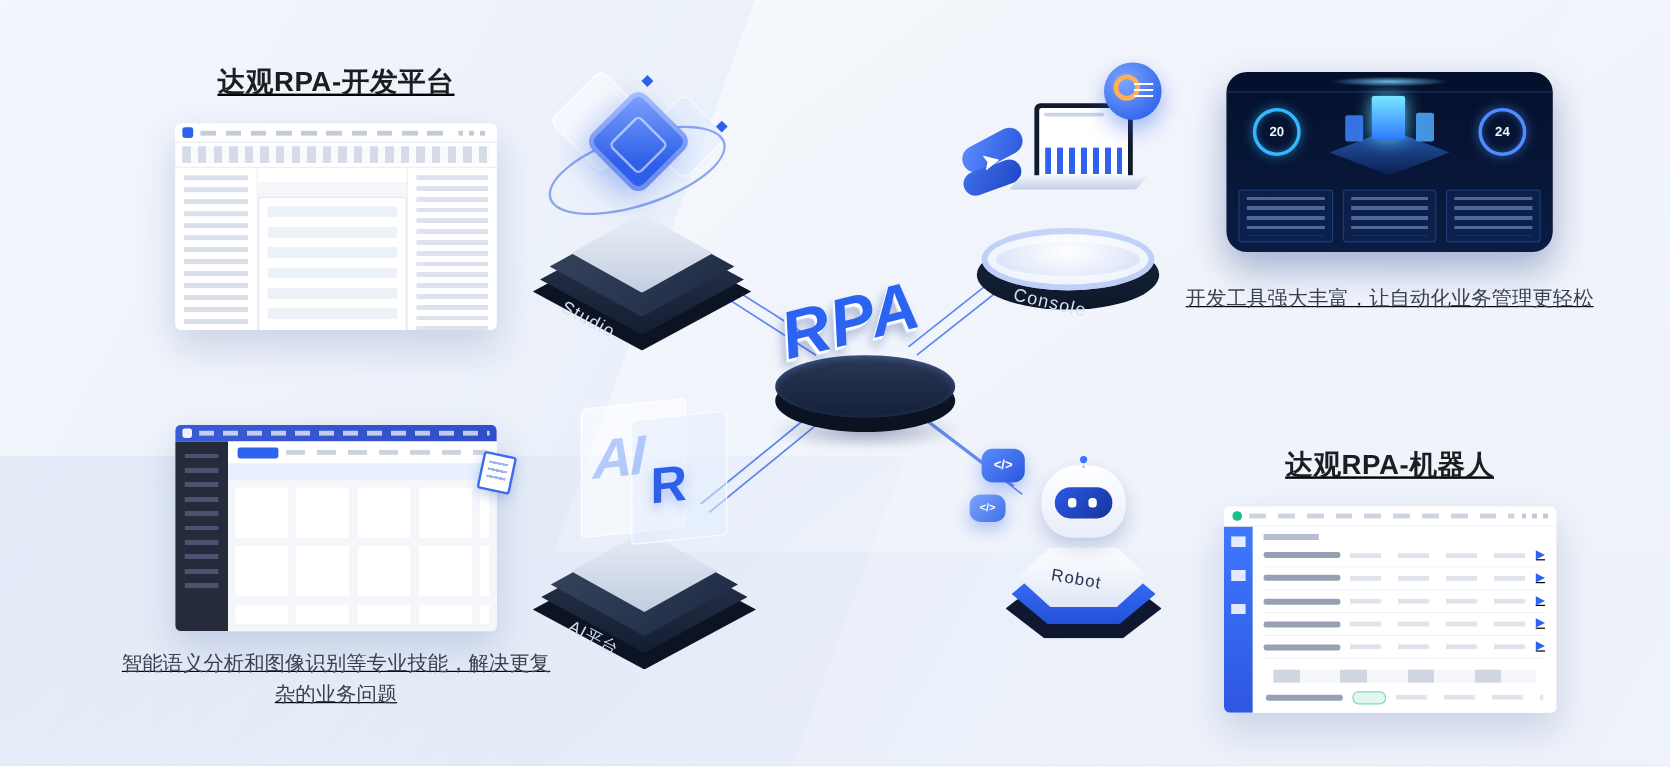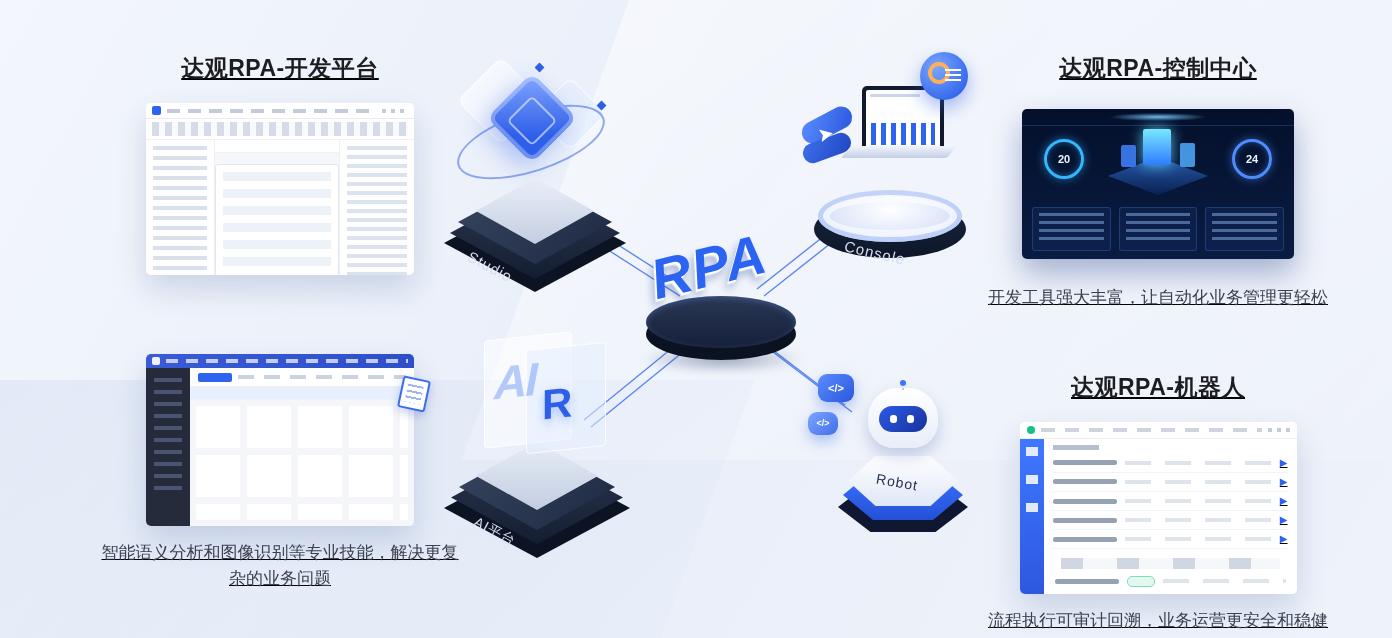--- a/index.html
+++ b/index.html
@@ -44,21 +44,21 @@
   .dev-canvas{flex:1;background:#f5f7fa;}
   .dev-crumb{height:12px;background:#fff;border-bottom:1px solid #eef1f5;}
   .dev-form{width:108px;height:100px;margin:11px auto 0;background:#fff;border:1px solid #e2e7f0;border-radius:3px;padding:7px;}
   .dev-form-rows{height:100%;background:repeating-linear-gradient(to bottom,#edf1f8 0 9px,transparent 9px 17px);}
   .dev-props{width:62px;border-left:1px solid #edf0f5;padding:6px 7px;
     background-image:repeating-linear-gradient(to bottom,#dde3ee 0 4px,transparent 4px 9px);
     background-origin:content-box;background-clip:content-box;}
 
   
   .ctl-shot{width:272px;height:150px;margin-top:26px;background:linear-gradient(180deg,#04102b,#0a1c42);
-    box-shadow:0 14px 30px rgba(20,50,130,.35);}
+    box-shadow:0 14px 30px rgba(20,50,130,.35);border-radius:17px;}
   .ctl-head{height:16px;border-bottom:1px solid rgba(70,120,220,.3);position:relative;}
   .ctl-head::after{content:"";position:absolute;left:50%;top:4px;width:96px;height:8px;margin-left:-48px;
     background:radial-gradient(ellipse,rgba(120,200,255,.9),rgba(120,200,255,0) 72%);}
   .ctl-gauge{position:absolute;width:34px;height:34px;border-radius:50%;border:3px solid #35b6ff;color:#eaf6ff;
     font-size:11px;font-weight:700;display:flex;align-items:center;justify-content:center;
     box-shadow:0 0 10px rgba(53,182,255,.55),inset 0 0 6px rgba(53,182,255,.45);}
   .ctl-gauge.gl{left:22px;top:30px;}
   .ctl-gauge.gr{right:22px;top:30px;border-color:#4f8dff;box-shadow:0 0 10px rgba(79,141,255,.55),inset 0 0 6px rgba(79,141,255,.45);}
   .ctl-city{position:absolute;left:50%;top:20px;width:110px;height:66px;margin-left:-55px;}
   .city-base{position:absolute;left:5px;top:28px;width:100px;height:38px;
@@ -242,21 +242,20 @@
           <div class="dev-form">
             <div class="dev-form-rows"></div>
           </div>
         </div>
         <div class="dev-props"></div>
       </div>
     </div>
   </section>
 
   <section class="sec sec-ctl">
-    <h2 class="q-title">达观RPA-控制中心</h2>
     <div class="shot ctl-shot">
       <div class="ctl-head"></div>
       <div class="ctl-gauge gl">20</div>
       <div class="ctl-gauge gr">24</div>
       <div class="ctl-city">
         <div class="city-base"></div>
         <div class="city-tower"></div>
         <div class="city-tower2"></div>
         <div class="city-tower3"></div>
       </div>
@@ -334,21 +333,20 @@
           </div>
           <div class="rb-tablehead"></div>
           <div class="rb-tablerow">
             <span class="rb-row-name"></span>
             <span class="rb-badge"></span>
             <span class="rb-row-mid"></span>
           </div>
         </div>
       </div>
     </div>
-    <p class="q-caption">流程执行可审计回溯，业务运营更安全和稳健</p>
   </section>
 
   <div class="center">
     <svg class="links" viewBox="0 0 560 480">
       <g stroke="#3a6bee" stroke-width="1.4" opacity="0.8">
         <line x1="150" y1="192" x2="250" y2="256"></line>
         <line x1="157" y1="185" x2="257" y2="249"></line>
         <line x1="420" y1="188" x2="334" y2="256"></line>
         <line x1="413" y1="181" x2="327" y2="249"></line>
         <line x1="154" y1="380" x2="252" y2="300"></line>

